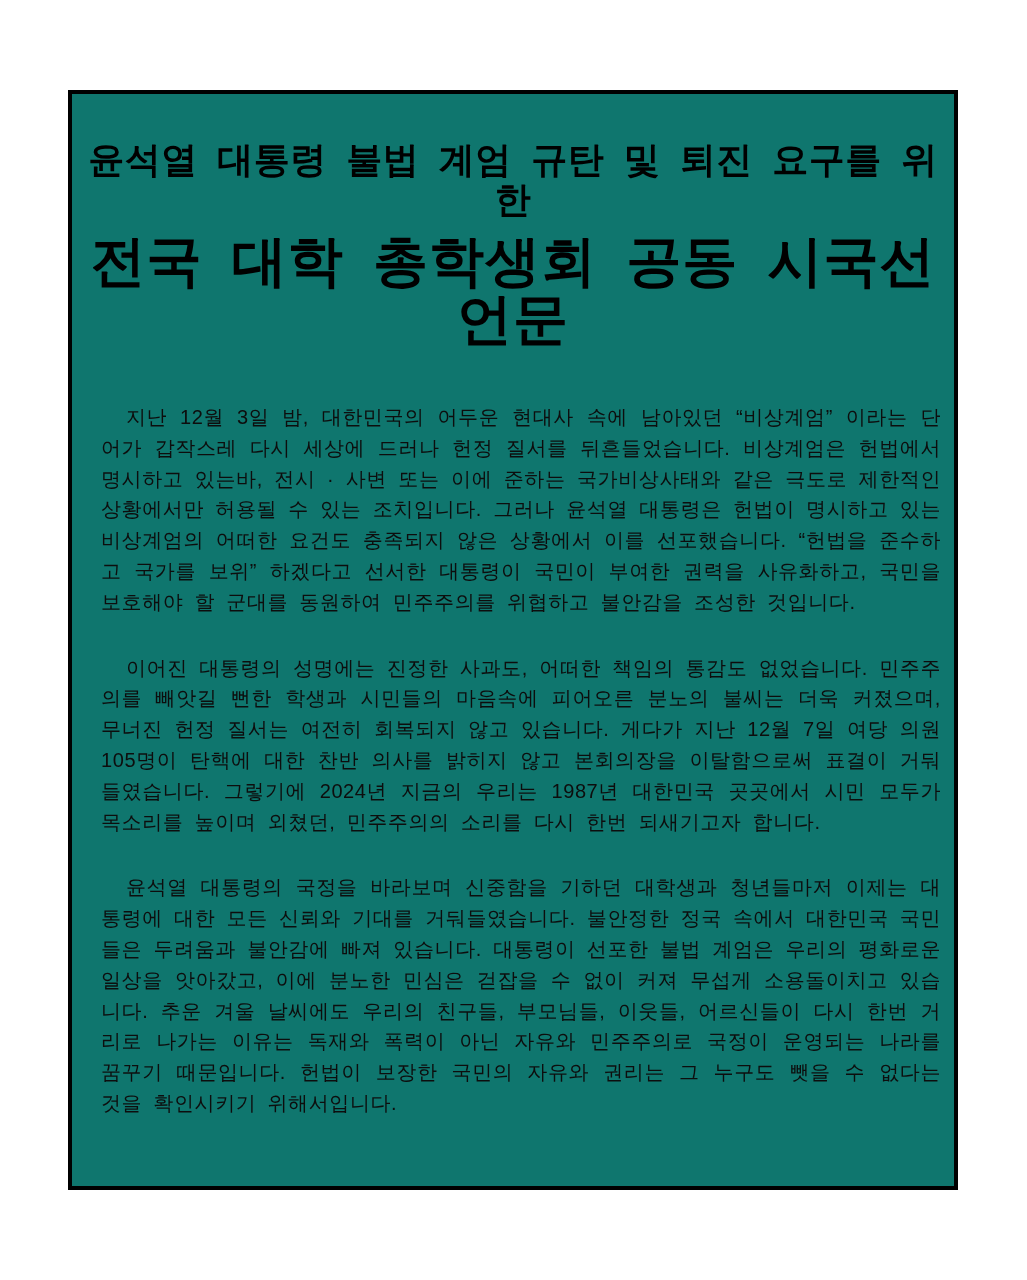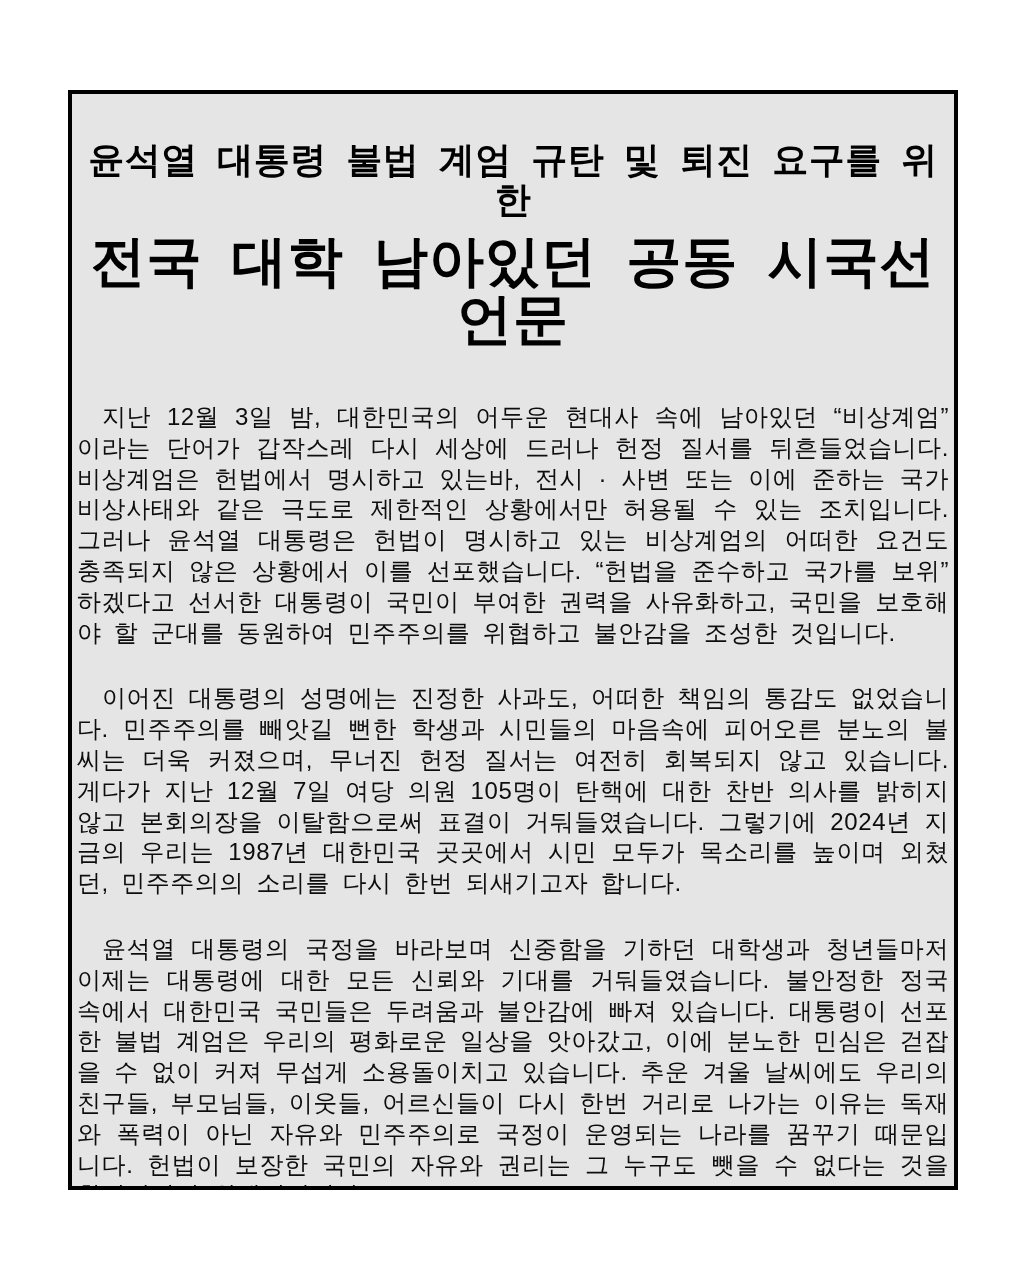--- a/index.html
+++ b/index.html
@@ -16,22 +16,22 @@
     overflow: hidden;
   }
   .sheet {
     position: absolute;
     left: 68px;
     top: 90px;
     width: 890px;
     height: 1100px;
     border: 4px solid #000000;
     box-sizing: border-box;
-    padding: 0 5px;
-    background: #e5e5e5;
+    padding: 0 13px;
+    background: #0f766e;
     overflow: hidden;
   }
   .title1 {
     margin: 46px 0 0 0;
     text-align: center;
     font-size: 36px;
     line-height: 40px;
     font-weight: 900;
     word-spacing: 9px;
     letter-spacing: 0.5px;
@@ -44,38 +44,38 @@
     line-height: 58px;
     font-weight: 900;
     word-spacing: 13px;
     letter-spacing: 1px;
     color: #000000;
   }
   .content {
     margin-top: 54px;
   }
   .content p {
-    margin: 0 0 35px 0;
-    font-size: 24px;
+    margin: 0 0 35px 16px;
+    font-size: 20px;
     line-height: 30.8px;
     text-align: justify;
     text-indent: 25px;
     word-spacing: 5px;
     letter-spacing: 0.6px;
     color: #0d0d0d;
   }
   .content p:last-child {
     margin-bottom: 0;
   }
 </style>
 </head>
 <body>
 
 <div class="sheet">
   <div class="title1">윤석열 대통령 불법 계엄 규탄 및 퇴진 요구를 위한</div>
-  <div class="title2">전국 대학 남아있던 공동 시국선언문</div>
+  <div class="title2">전국 대학 총학생회 공동 시국선언문</div>
   <div class="content">
     <p>지난 12월 3일 밤, 대한민국의 어두운 현대사 속에 남아있던 “비상계엄” 이라는 단어가 갑작스레 다시 세상에 드러나 헌정 질서를 뒤흔들었습니다. 비상계엄은 헌법에서 명시하고 있는바, 전시 · 사변 또는 이에 준하는 국가비상사태와 같은 극도로 제한적인 상황에서만 허용될 수 있는 조치입니다. 그러나 윤석열 대통령은 헌법이 명시하고 있는 비상계엄의 어떠한 요건도 충족되지 않은 상황에서 이를 선포했습니다. “헌법을 준수하고 국가를 보위” 하겠다고 선서한 대통령이 국민이 부여한 권력을 사유화하고, 국민을 보호해야 할 군대를 동원하여 민주주의를 위협하고 불안감을 조성한 것입니다.</p>
     <p>이어진 대통령의 성명에는 진정한 사과도, 어떠한 책임의 통감도 없었습니다. 민주주의를 빼앗길 뻔한 학생과 시민들의 마음속에 피어오른 분노의 불씨는 더욱 커졌으며, 무너진 헌정 질서는 여전히 회복되지 않고 있습니다. 게다가 지난 12월 7일 여당 의원 105명이 탄핵에 대한 찬반 의사를 밝히지 않고 본회의장을 이탈함으로써 표결이 거둬들였습니다. 그렇기에 2024년 지금의 우리는 1987년 대한민국 곳곳에서 시민 모두가 목소리를 높이며 외쳤던, 민주주의의 소리를 다시 한번 되새기고자 합니다.</p>
     <p>윤석열 대통령의 국정을 바라보며 신중함을 기하던 대학생과 청년들마저 이제는 대통령에 대한 모든 신뢰와 기대를 거둬들였습니다. 불안정한 정국 속에서 대한민국 국민들은 두려움과 불안감에 빠져 있습니다. 대통령이 선포한 불법 계엄은 우리의 평화로운 일상을 앗아갔고, 이에 분노한 민심은 걷잡을 수 없이 커져 무섭게 소용돌이치고 있습니다. 추운 겨울 날씨에도 우리의 친구들, 부모님들, 이웃들, 어르신들이 다시 한번 거리로 나가는 이유는 독재와 폭력이 아닌 자유와 민주주의로 국정이 운영되는 나라를 꿈꾸기 때문입니다. 헌법이 보장한 국민의 자유와 권리는 그 누구도 뺏을 수 없다는 것을 확인시키기 위해서입니다.</p>
 
   </div>
 </div>
 
 </body></html>

